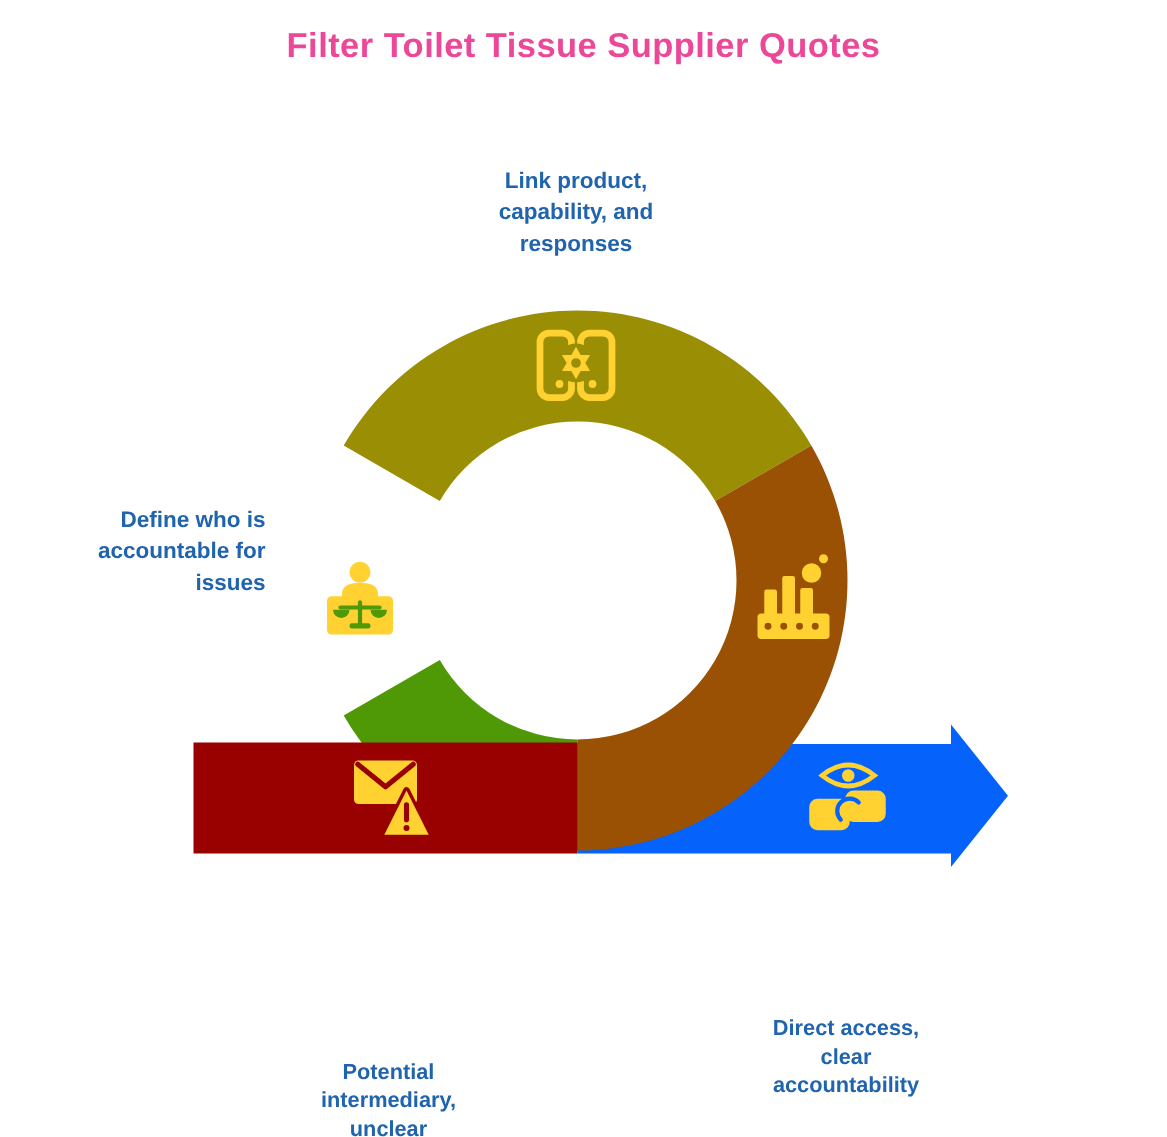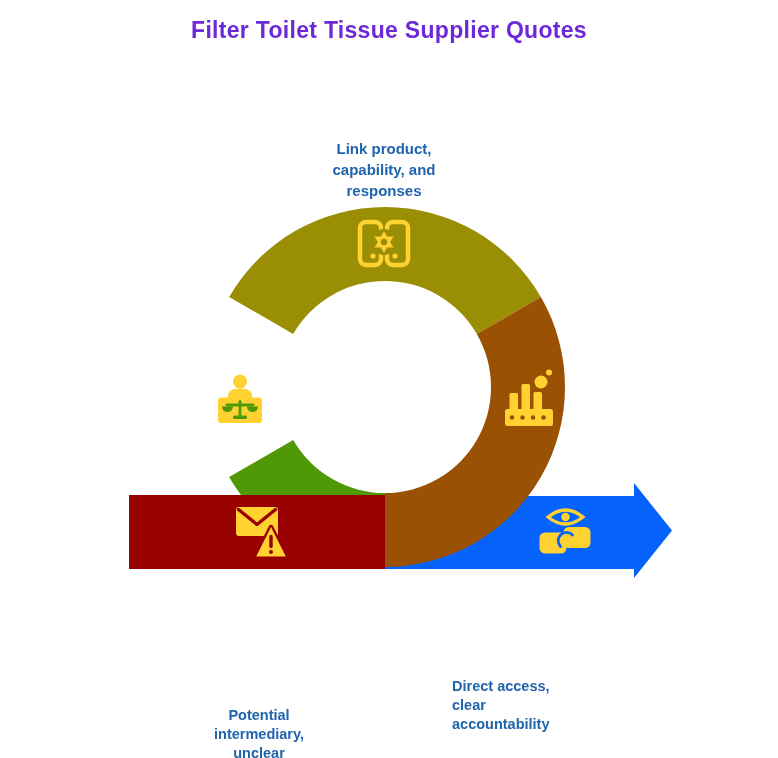--- a/index.html
+++ b/index.html
@@ -3,31 +3,31 @@
 <meta charset="utf-8">
 <style>
   html,body{margin:0;padding:0;background:#fff;}
   #canvas{
     position:relative;width:778px;height:758px;background:#fff;overflow:hidden;
     font-family:"Liberation Sans", sans-serif;
   }
   #diagram-svg{position:absolute;left:0;top:0;}
   .page-title{
     position:absolute;left:0;top:17px;width:778px;text-align:center;
-    font-size:23px;font-weight:800;letter-spacing:.3px;color:#6d28d9;
+    font-size:23px;font-weight:800;letter-spacing:.3px;color:#ec4899;
   }
   .node-label{
     position:absolute;font-size:15px;font-weight:700;line-height:21px;
     color:#2164AE;white-space:pre-line;
   }
-  .label-top{left:284px;top:138px;width:200px;text-align:center;}
+  .label-top{left:284px;top:110px;width:200px;text-align:center;}
   .label-left{left:17px;top:336px;width:160px;text-align:right;}
   .label-right{left:590px;top:336px;width:170px;text-align:left;}
   .label-bottom-left{left:159px;top:677px;width:200px;text-align:center;font-size:14.5px;line-height:19px;margin-top:29px;}
-  .label-bottom-right{left:452px;top:677px;width:200px;text-align:left;font-size:14.5px;line-height:19px;}
+  .label-bottom-right{left:464px;top:677px;width:200px;text-align:center;font-size:14.5px;line-height:19px;}
 </style>
 </head>
 <body>
 
 <div id="canvas">
 
   <div class="page-title">Filter Toilet Tissue Supplier Quotes</div>
 
   <svg id="diagram-svg" width="778" height="758" viewBox="0 0 778 758">
 
@@ -86,20 +86,23 @@
       <circle cx="565.5" cy="517" r="4.2" fill="#FFD232"></circle>
       <rect x="539.5" y="532.5" width="27" height="21" rx="5.5" fill="#FFD232"></rect>
       <rect x="563.5" y="527" width="27" height="21" rx="5.5" fill="#FFD232"></rect>
       <path d="M560.5,546.5 A7.2,7.2 0 1 1 572.5,535" fill="none" stroke-width="2.8" stroke-linecap="round" stroke="#0563FB"></path>
     </g>
   </svg>
 
   <div class="node-label label-top">Link product,
 capability, and
 responses</div>
+  <div class="node-label label-left">Define who is
+accountable for
+issues</div>
   <div class="node-label label-bottom-left">Potential
 intermediary,
 unclear
 accountability</div>
   <div class="node-label label-bottom-right">Direct access,
 clear
 accountability</div>
 </div>
 
 </body></html>

